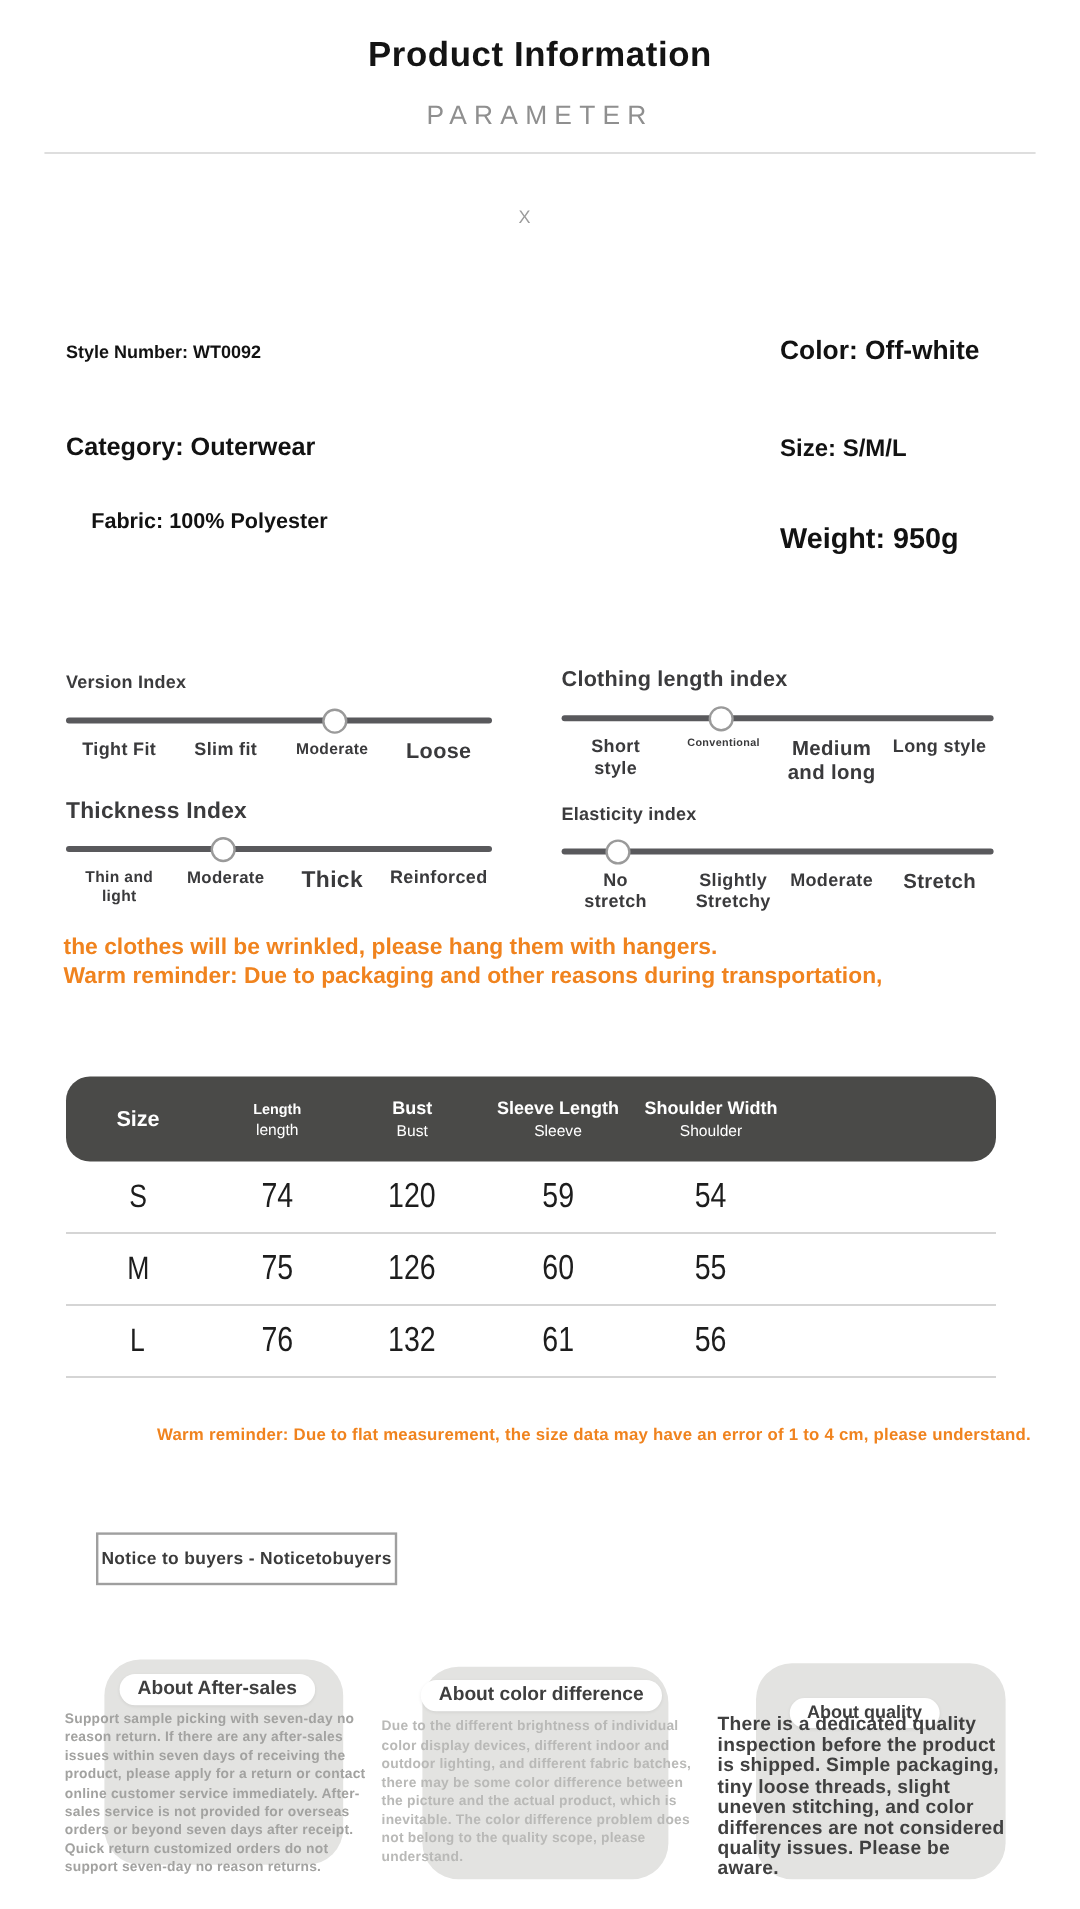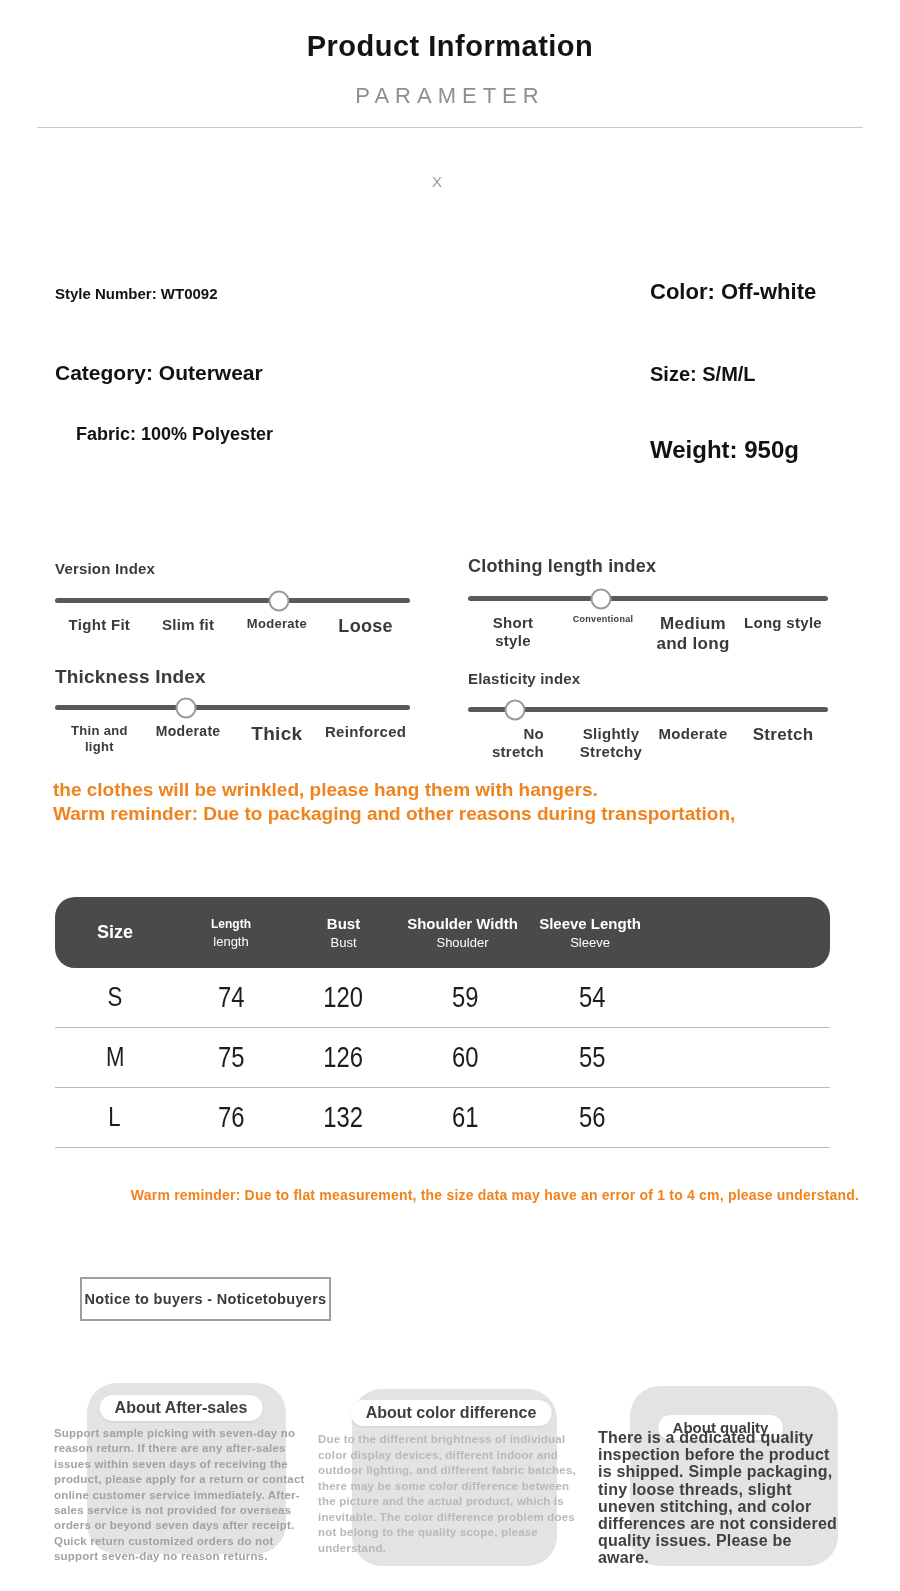--- a/index.html
+++ b/index.html
@@ -35,21 +35,21 @@
   .slider-track{position:relative;height:5px;border-radius:3px;background:#59595c;}
   .slider-handle{
     position:absolute;top:50%;width:17px;height:17px;background:#fff;
     border:2.5px solid #9a9a9a;border-radius:50%;transform:translate(-50%,-50%);
   }
   .slider-labels{display:flex;margin-top:13px;}
   .slider-labels .lbl{flex:1;text-align:center;font-weight:bold;color:#3a3a3c;letter-spacing:.3px;line-height:1.2;}
   .lbl span{display:inline-block;}
   .fs9{font-size:9px;}  .fs13{font-size:13px;} .fs14{font-size:14px;}
   .fs15{font-size:15px;} .fs17{font-size:17px;} .fs18{font-size:18px;} .fs19{font-size:19px;}
-  .mw58 span{max-width:58px;} .mw62 span{max-width:62px;text-align:right;} .mw72 span{max-width:72px;}
+  .mw58 span{max-width:58px;} .mw62 span{max-width:62px;} .mw72 span{max-width:72px;}
   .mw78 span{max-width:78px;margin-left:16px;} .mw92 span{max-width:92px;}
   
   .reminder1{top:778px;left:53px;width:800px;font-size:19px;line-height:23.5px;font-weight:bold;color:var(--accent-orange,#f0831e);}
   .reminder2{top:1187px;left:0;width:100%;text-align:center;font-size:14px;font-weight:bold;color:var(--accent-orange,#f0831e);letter-spacing:.2px;margin-left:45px;}
   
   .size-table{top:897px;left:55px;width:775px;}
   .t-head{display:flex;height:71px;background:var(--table-header-bg,#4a4a48);color:#fff;border-radius:20px;}
   .t-cell{display:flex;flex-direction:column;align-items:center;justify-content:center;}
   .c0{width:120px;} .c1{width:112px;} .c2{width:113px;} .c3{width:130px;} .c4{width:125px;} .c5{flex:1;}
   .h-line1{font-weight:bold;}
@@ -168,27 +168,27 @@
         <div class="h-line1">Size</div>
       </div>
       <div class="t-cell c1 h-sm">
         <div class="h-line1">Length</div>
         <div class="h-line2">length</div>
       </div>
       <div class="t-cell c2 h-md">
         <div class="h-line1">Bust</div>
         <div class="h-line2">Bust</div>
       </div>
+      <div class="t-cell c3 h-md">
+        <div class="h-line1">Sleeve Length</div>
+        <div class="h-line2">Sleeve</div>
+      </div>
       <div class="t-cell c4 h-md">
         <div class="h-line1">Shoulder Width</div>
         <div class="h-line2">Shoulder</div>
-      </div>
-      <div class="t-cell c3 h-md">
-        <div class="h-line1">Sleeve Length</div>
-        <div class="h-line2">Sleeve</div>
       </div>
       <div class="t-cell c5"></div>
     </div>
     <div class="t-row">
       <div class="t-cell c0">
           <div class="num sz">S</div>
         </div>
       <div class="t-cell c1">
           <div class="num">74</div>
         </div>

